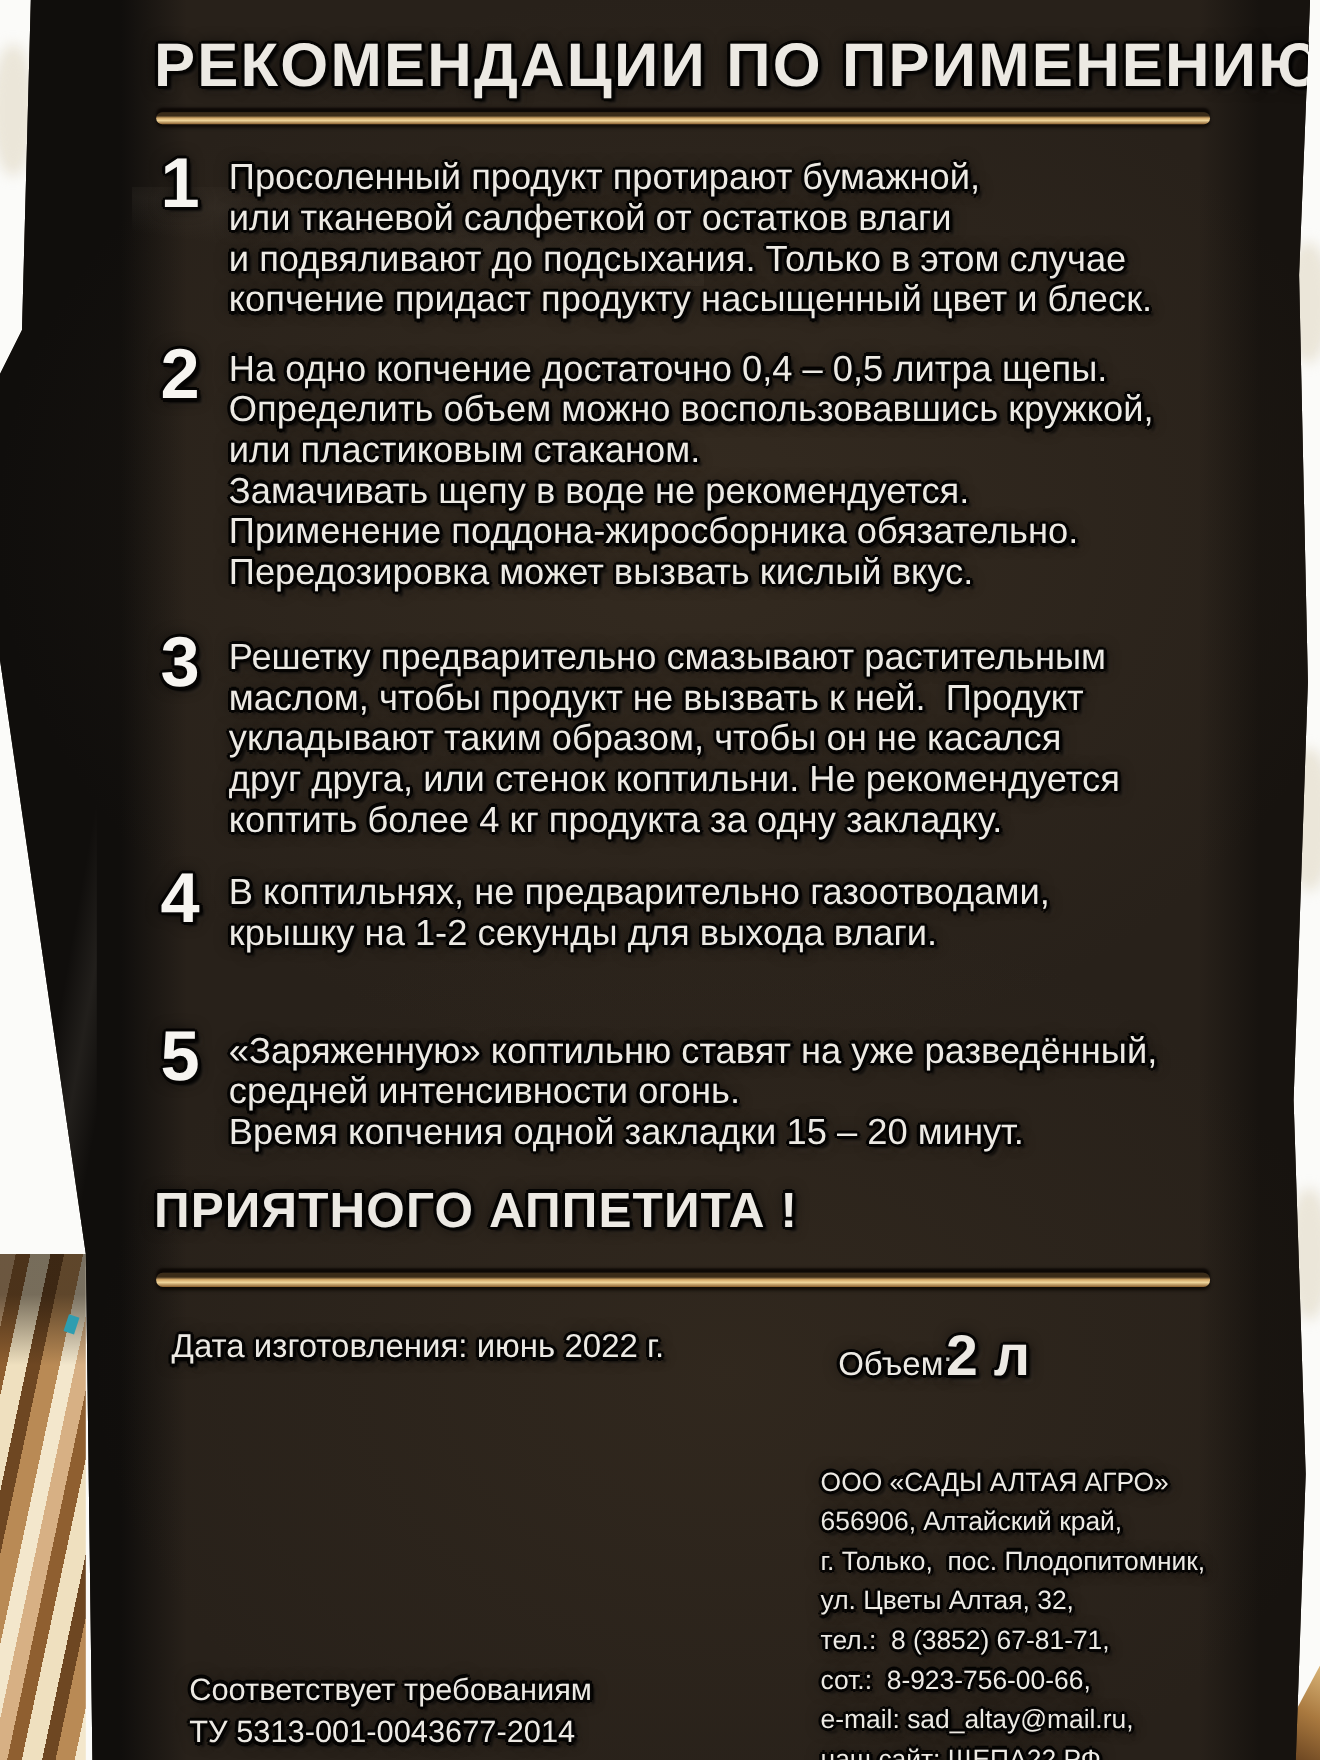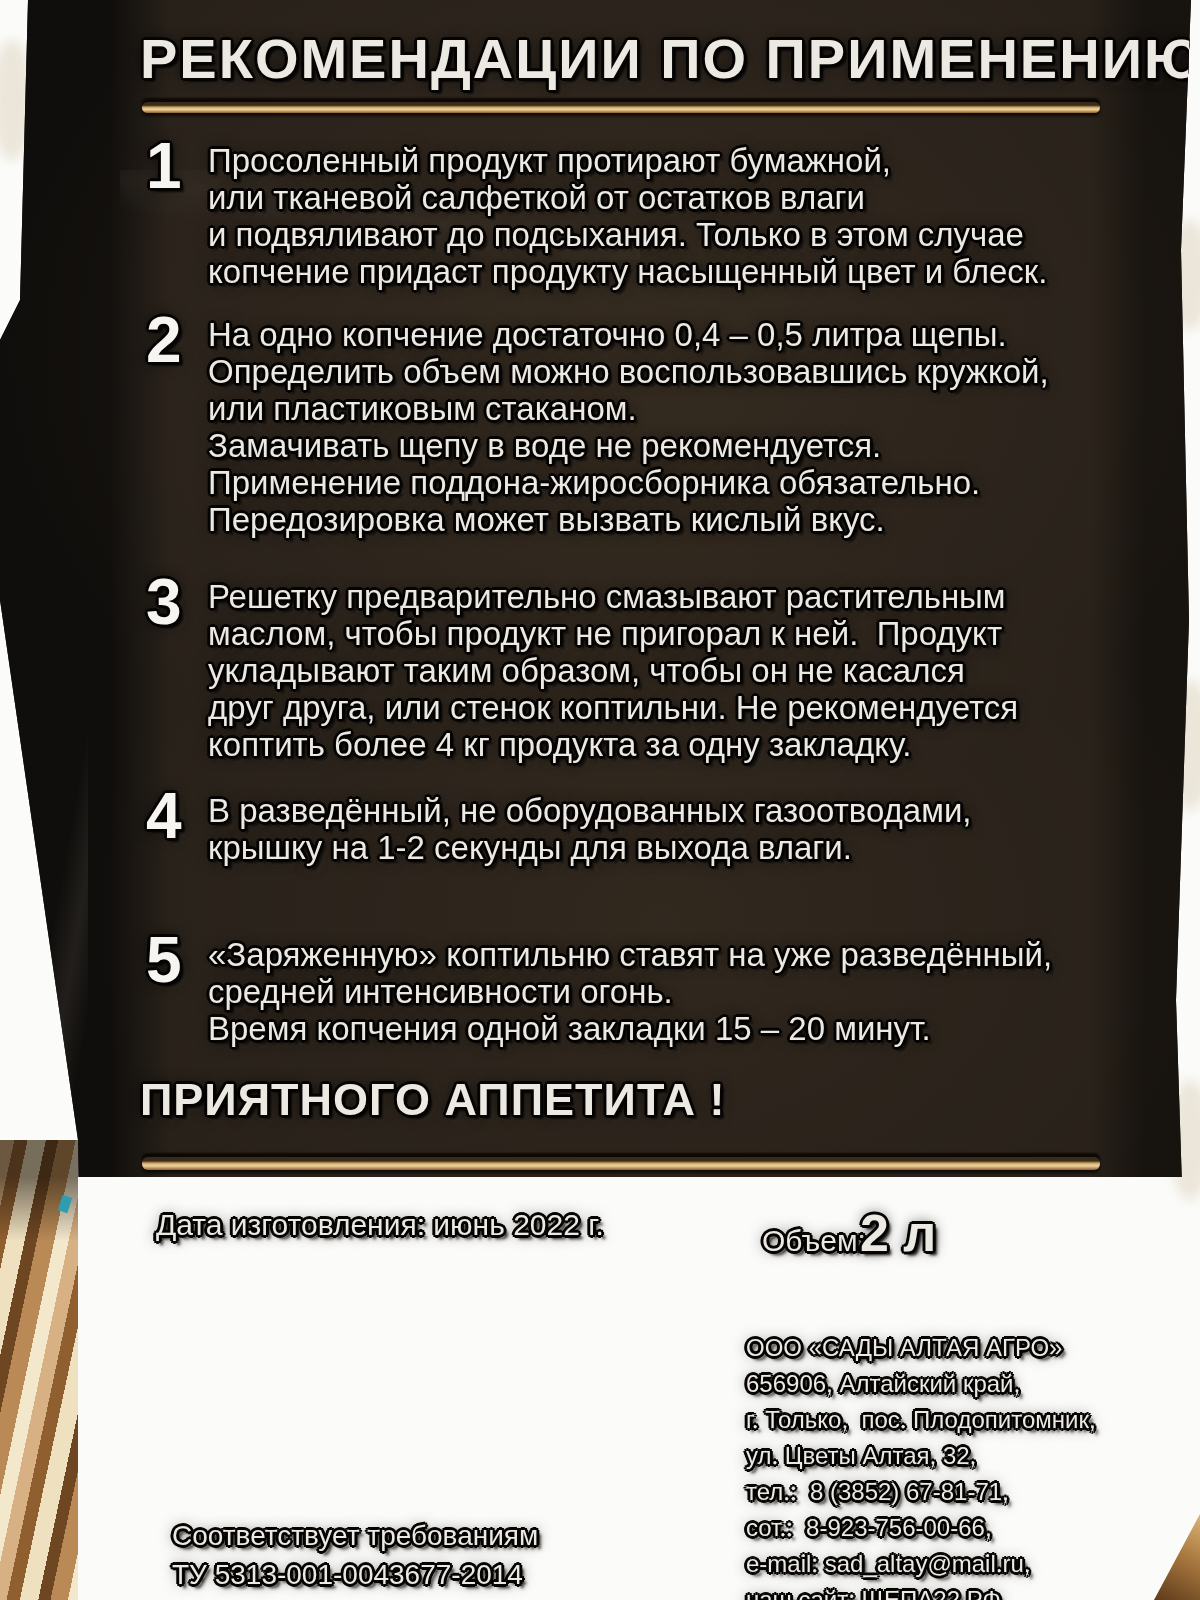--- a/index.html
+++ b/index.html
@@ -27,21 +27,21 @@
         #6e4722 45px 57px, #b98a55 57px 74px, #f3e7cc 74px 88px);
   }
   .chip-teal{position:absolute;left:60px;top:1196px;width:10px;height:16px;background:#2e9db0;transform:rotate(18deg);}
   .corner-stick{
     position:absolute;right:0;bottom:0;width:46px;height:86px;
     background:linear-gradient(28deg,#5e3a1a,#a9793f 55%,#d9b478);
     clip-path:polygon(100% 0,100% 100%,0 100%);
   }
   
   .bag{
-    position:absolute;left:0;top:0;width:1200px;height:1177px;
+    position:absolute;left:0;top:0;width:1200px;height:1600px;
     clip-path:polygon(28px 0, 1191px 0, 1181px 250px, 1189px 620px, 1176px 1000px, 1187px 1340px, 1178px 1600px, 84px 1600px, 78px 1140px, 0 600px, 0 340px, 20px 300px);
     background:
       radial-gradient(900px 700px at 52% 30%, rgba(84,68,48,.28), rgba(0,0,0,0) 70%),
       radial-gradient(800px 600px at 55% 78%, rgba(80,64,44,.22), rgba(0,0,0,0) 72%),
       linear-gradient(90deg, #100e0c 0 110px, rgba(16,14,12,0) 170px),
       linear-gradient(270deg, #17130f 0 55px, rgba(23,19,15,0) 110px),
       var(--bag_base);
   }
   .bag::after{ 
     content:"";position:absolute;left:18px;top:540px;width:70px;height:1060px;
@@ -132,31 +132,31 @@
           <div class="line t">Замачивать щепу в воде не рекомендуется.</div>
           <div class="line t">Применение поддона-жиросборника обязательно.</div>
           <div class="line t">Передозировка может вызвать кислый вкус.</div>
         </div>
     </div>
 
     <div class="item i3">
       <div class="num t">3</div>
       <div class="lines">
           <div class="line t">Решетку предварительно смазывают растительным</div>
-          <div class="line t">маслом, чтобы продукт не пригорал к ней.  Продукт</div>
+          <div class="line t">маслом, чтобы продукт не вызвать к ней.  Продукт</div>
           <div class="line t">укладывают таким образом, чтобы он не касался</div>
           <div class="line t">друг друга, или стенок коптильни. Не рекомендуется</div>
           <div class="line t">коптить более 4 кг продукта за одну закладку.</div>
         </div>
     </div>
 
     <div class="item i4">
       <div class="num t">4</div>
       <div class="lines">
-          <div class="line t">В разведённый, не оборудованных газоотводами,</div>
+          <div class="line t">В коптильнях, не предварительно газоотводами,</div>
           <div class="line t">крышку на 1-2 секунды для выхода влаги.</div>
         </div>
     </div>
 
     <div class="item i5">
       <div class="num t">5</div>
       <div class="lines">
           <div class="line t">«Заряженную» коптильню ставят на уже разведённый,</div>
           <div class="line t">средней интенсивности огонь.</div>
           <div class="line t">Время копчения одной закладки 15 – 20 минут.</div>

